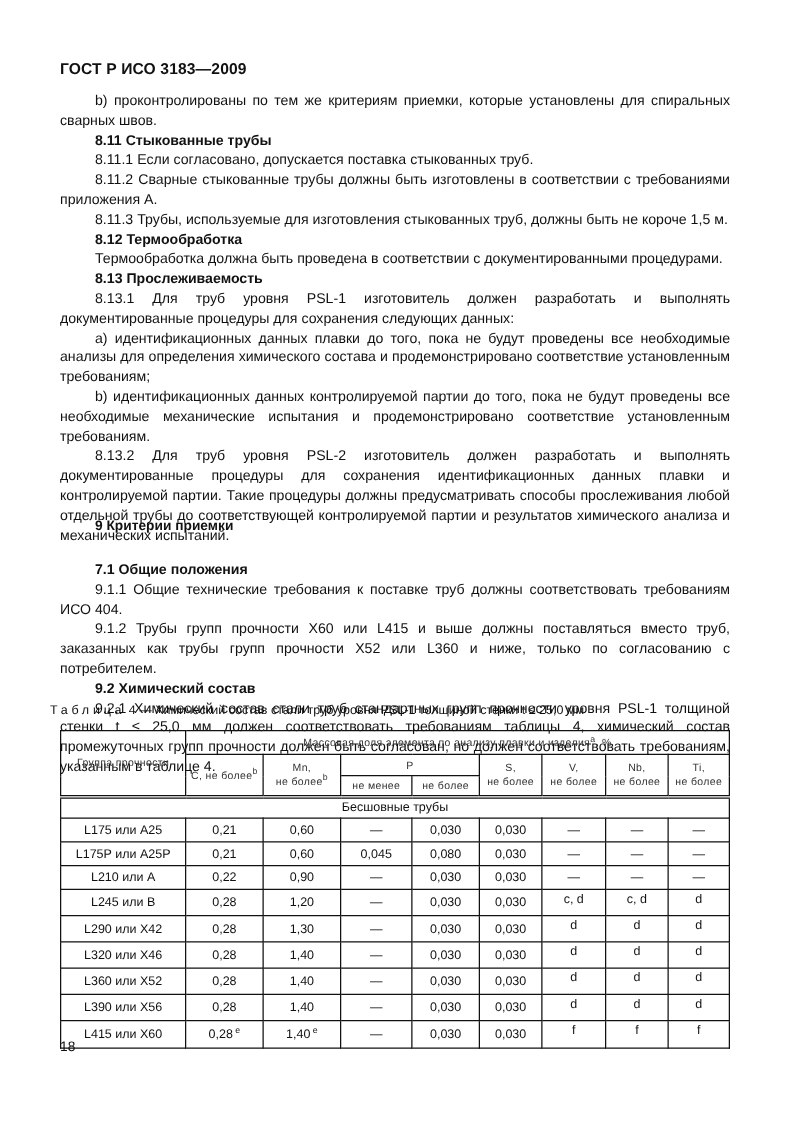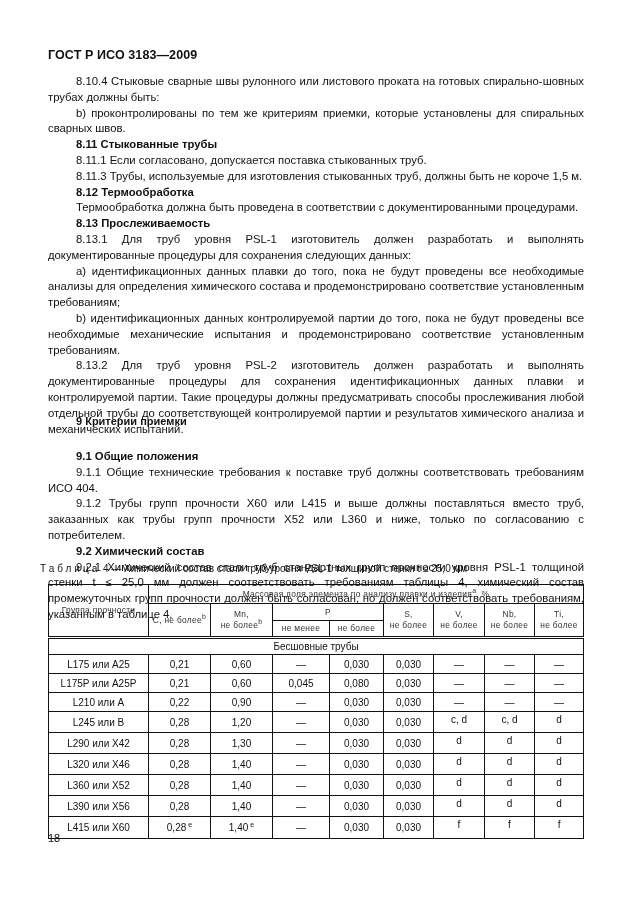--- a/index.html
+++ b/index.html
@@ -22,38 +22,38 @@
   table.chem td.sup { vertical-align:top; font-size:7px; padding-top:2px; }
   .pagenum { position:absolute; left:48px; top:832px; font-size:11px; }
   sup { font-size:7px; line-height:0; }
 </style>
 </head>
 <body>
 
 <div class="page-header">ГОСТ Р ИСО 3183—2009</div>
 
 <div class="text-block" style="top:74px;">
-  <p class="ind">8.10.4 Стыковые сварные швы рулонного или листового проката на готовых спирально-шовных трубах должны быть:</p>
   <p class="ind">b) проконтролированы по тем же критериям приемки, которые установлены для спиральных сварных швов.</p>
   <p class="ind b">8.11 Стыкованные трубы</p>
   <p class="ind">8.11.1 Если согласовано, допускается поставка стыкованных труб.</p>
+  <p class="ind">8.11.2 Сварные стыкованные трубы должны быть изготовлены в соответствии с требованиями приложения А.</p>
   <p class="ind">8.11.3 Трубы, используемые для изготовления стыкованных труб, должны быть не короче 1,5 м.</p>
   <p class="ind b">8.12 Термообработка</p>
   <p class="ind">Термообработка должна быть проведена в соответствии с документированными процедурами.</p>
   <p class="ind b">8.13 Прослеживаемость</p>
   <p class="ind">8.13.1 Для труб уровня PSL-1 изготовитель должен разработать и выполнять документированные процедуры для сохранения следующих данных:</p>
   <p class="ind">a) идентификационных данных плавки до того, пока не будут проведены все необходимые анализы для определения химического состава и продемонстрировано соответствие установленным требованиям;</p>
   <p class="ind">b) идентификационных данных контролируемой партии до того, пока не будут проведены все необходимые механические испытания и продемонстрировано соответствие установленным требованиям.</p>
   <p class="ind">8.13.2 Для труб уровня PSL-2 изготовитель должен разработать и выполнять документированные процедуры для сохранения идентификационных данных плавки и контролируемой партии. Такие процедуры должны предусматривать способы прослеживания любой отдельной трубы до соответствующей контролируемой партии и результатов химического анализа и механических испытаний.</p>
 </div>
 
 <div class="h9">9 Критерии приемки</div>
 
 <div class="text-block" style="top:449px;">
-  <p class="ind b">9.1 Общие положения</p>
+  <p class="ind b">7.1 Общие положения</p>
   <p class="ind">9.1.1 Общие технические требования к поставке труб должны соответствовать требованиям ИСО 404.</p>
   <p class="ind">9.1.2 Трубы групп прочности X60 или L415 и выше должны поставляться вместо труб, заказанных как трубы групп прочности X52 или L360 и ниже, только по согласованию с потребителем.</p>
   <p class="ind b">9.2 Химический состав</p>
   <p class="ind">9.2.1 Химический состав стали труб стандартных групп прочности уровня PSL-1 толщиной стенки t ≤ 25,0 мм должен соответствовать требованиям таблицы 4, химический состав промежуточных групп прочности должен быть согласован, но должен соответствовать требованиям, указанным в таблице 4.</p>
 </div>
 
 <div class="tcap"><span class="sp">Таблица</span><span> 4 — Химический состав стали труб уровня PSL-1 толщиной стенки t  ≤ 25,0 мм</span></div>
 
 <table class="chem">
   <colgroup>

